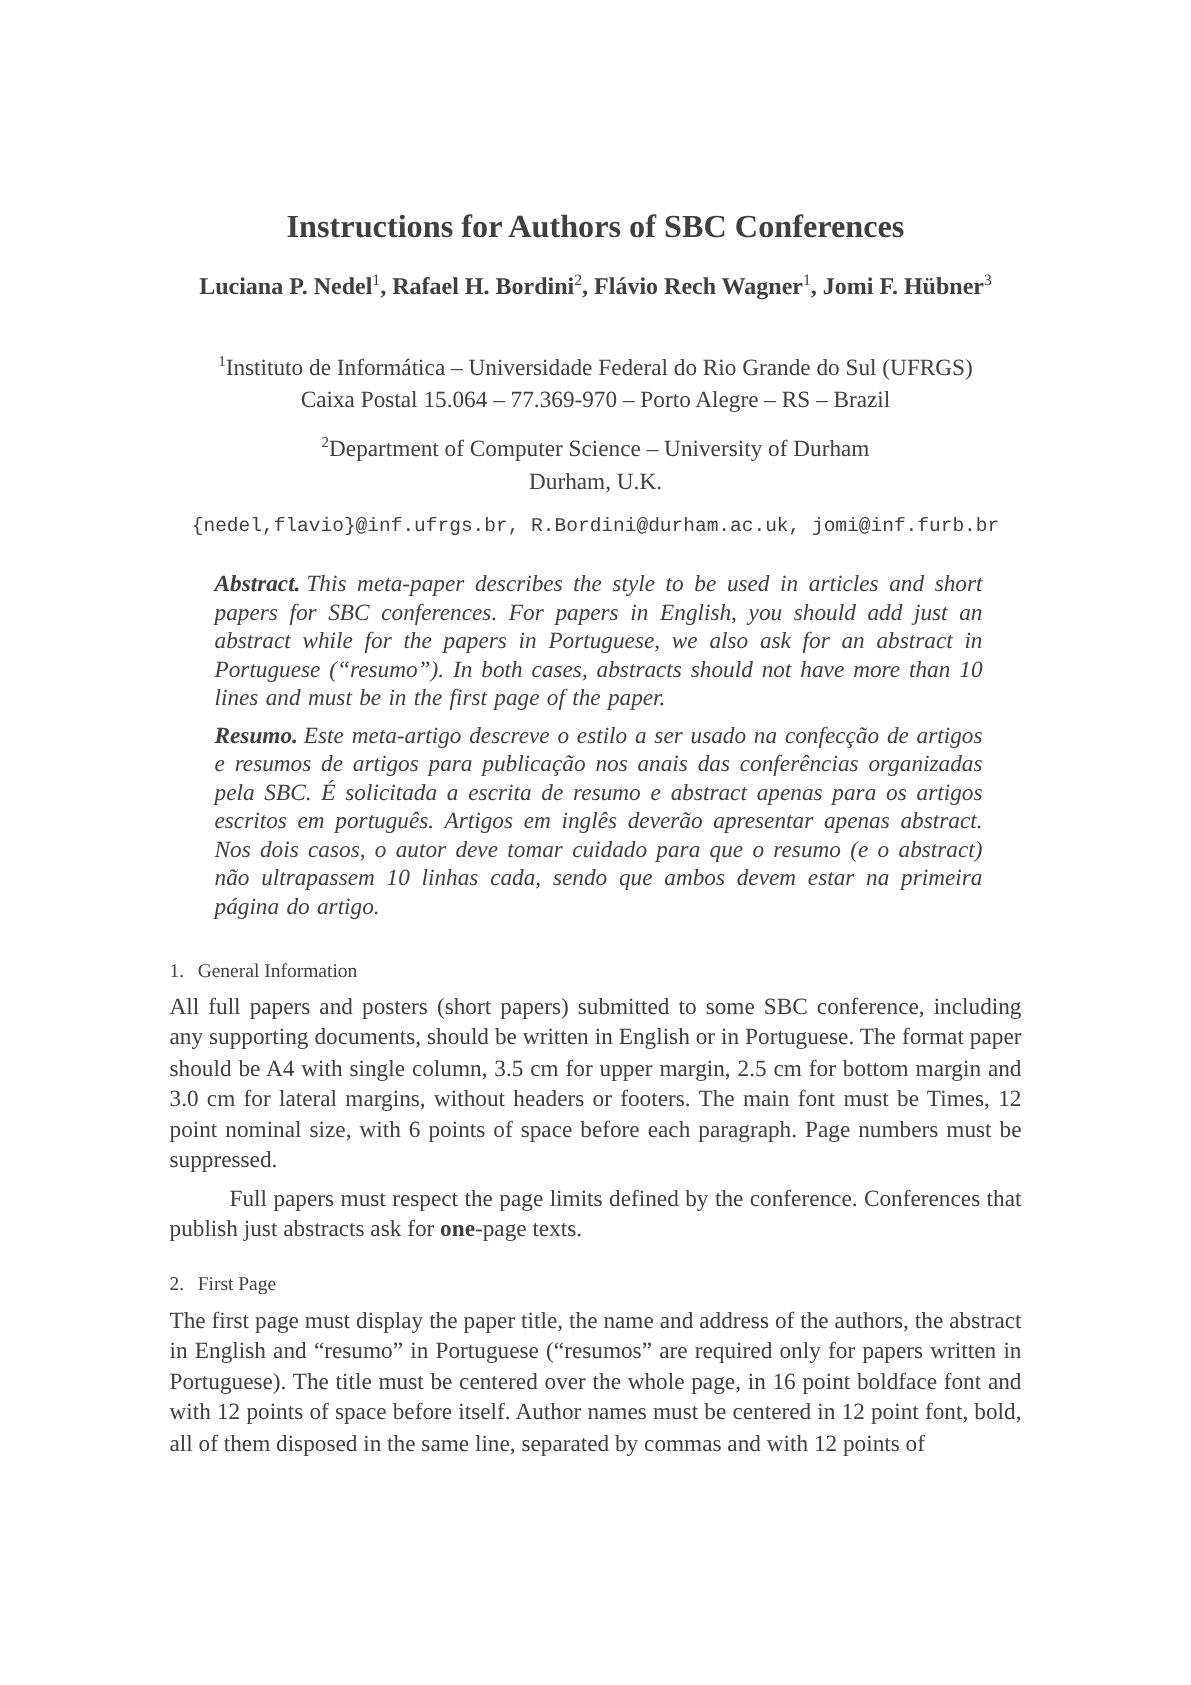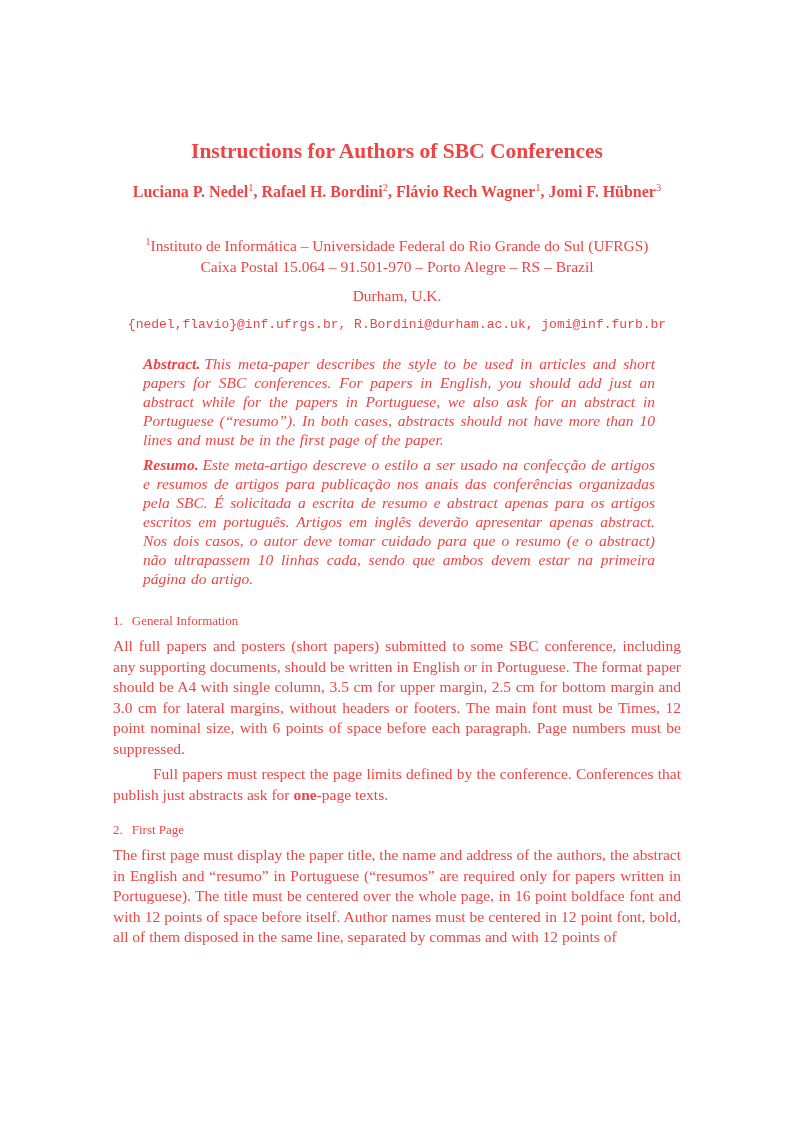--- a/index.html
+++ b/index.html
@@ -5,21 +5,21 @@
   html, body {
     margin: 0;
     padding: 0;
     background: #ffffff;
   }
   .page {
     position: relative;
     width: 794px;
     height: 1123px;
     background: #ffffff;
-    color: #ef4444;
+    color: #404040;
     font-family: "Liberation Serif", serif;
     overflow: hidden;
   }
   .col {
     position: absolute;
     left: 113px;
     width: 568px;
     top: 0;
   }
   .title {
@@ -97,24 +97,25 @@
   <div class="col">
 
     <div class="title">
       <div>Instructions for Authors of SBC Conferences</div>
     </div>
 
     <div class="authors"><span>Luciana P. Nedel</span><sup>1</sup><span>, Rafael H. Bordini</span><sup>2</sup><span>, Flávio Rech Wagner</span><sup>1</sup><span>, Jomi F. Hübner</span><sup>3</sup></div>
 
     <div class="affil affil-1">
       <div><sup>1</sup><span>Instituto de Informática – Universidade Federal do Rio Grande do Sul (UFRGS)</span></div>
-      <div>Caixa Postal 15.064 – 91.501-970 – Porto Alegre – RS – Brazil</div>
+      <div>Caixa Postal 15.064 – 77.369-970 – Porto Alegre – RS – Brazil</div>
     </div>
 
     <div class="affil affil-2">
+      <div><sup>2</sup><span>Department of Computer Science – University of Durham</span></div>
       <div>Durham, U.K.</div>
     </div>
 
     <div class="affil affil-3">
     </div>
 
     <div class="emails">{nedel,flavio}@inf.ufrgs.br, R.Bordini@durham.ac.uk, jomi@inf.furb.br</div>
 
     <p class="abs abs-english"><span class="abs-label">Abstract.</span><span>This meta-paper describes the style to be used in articles and short papers for SBC conferences. For papers in English, you should add just an abstract while for the papers in Portuguese, we also ask for an abstract in Portuguese (“resumo”). In both cases, abstracts should not have more than 10 lines and must be in the first page of the paper.</span></p>
 

